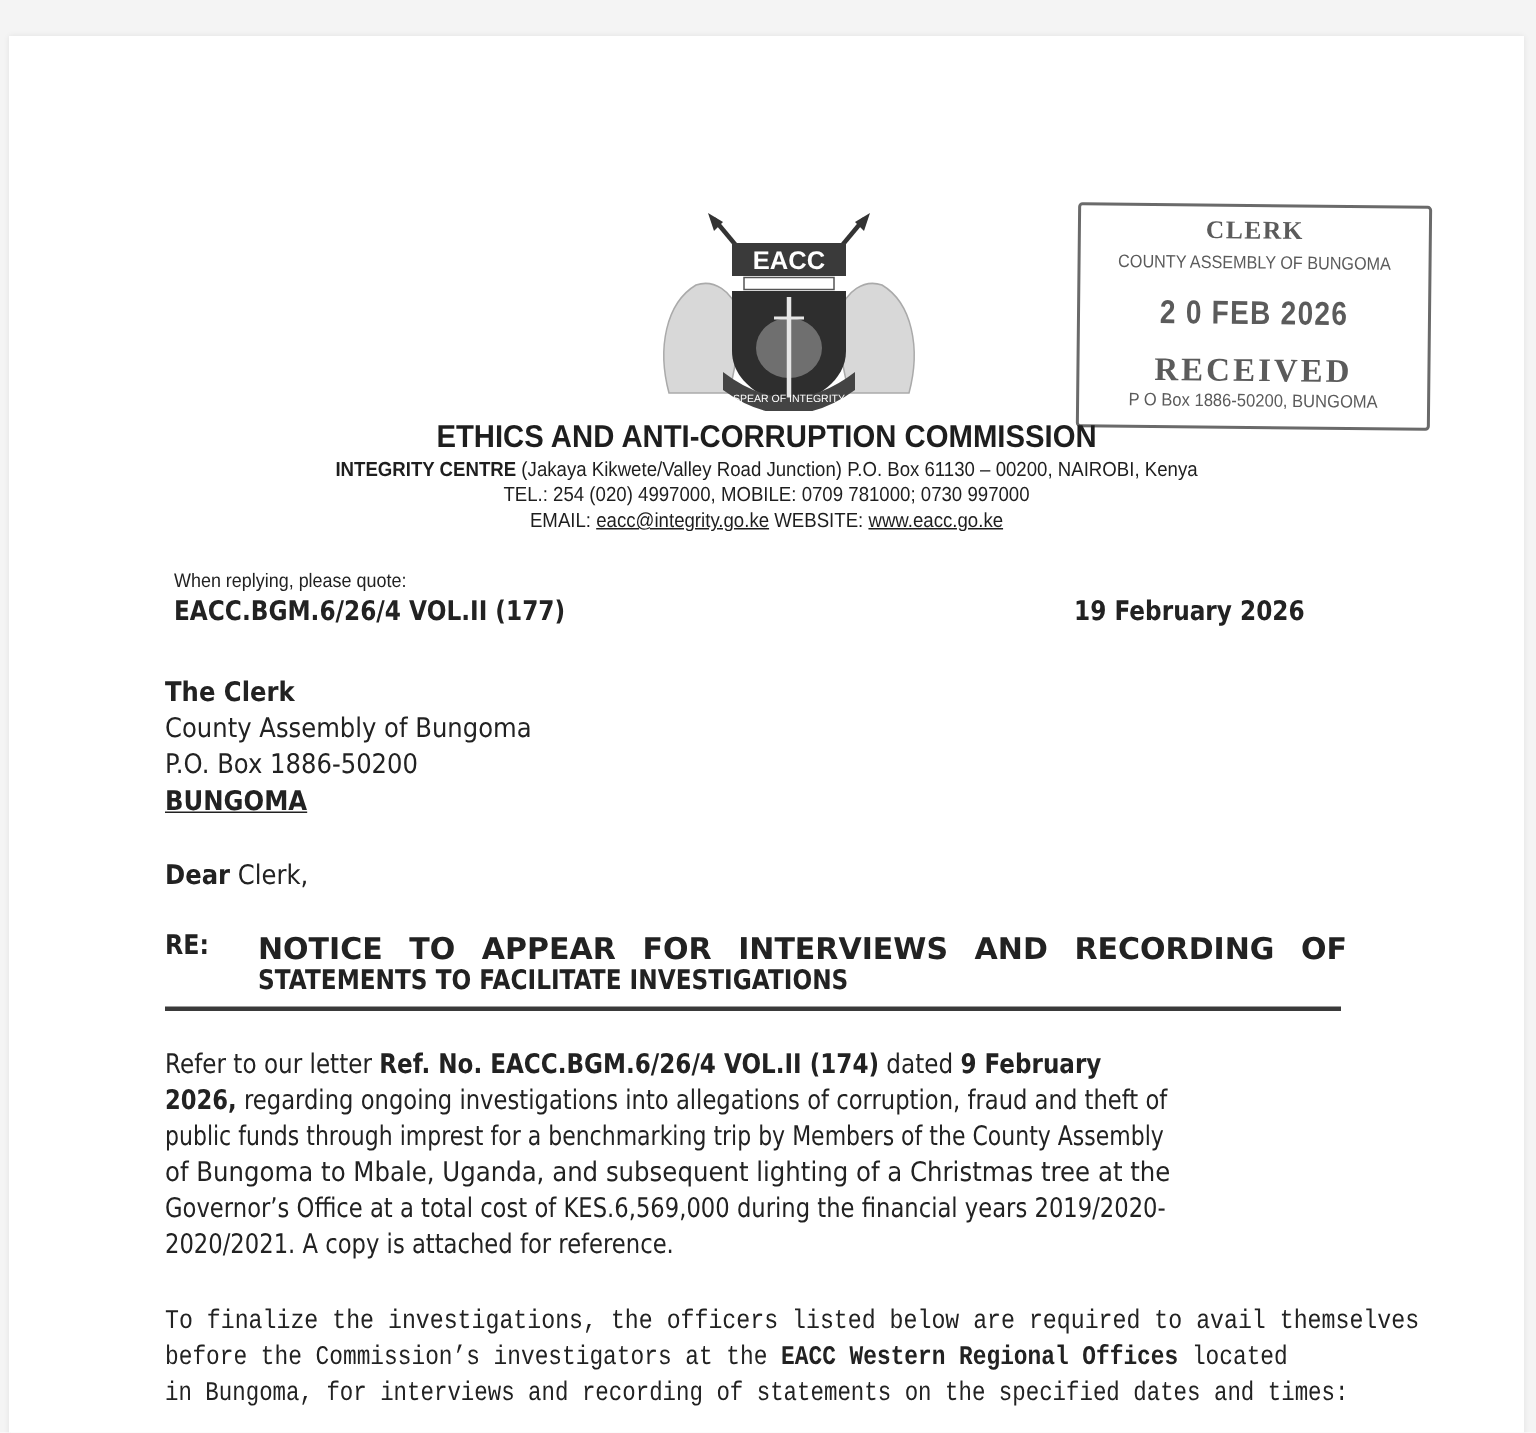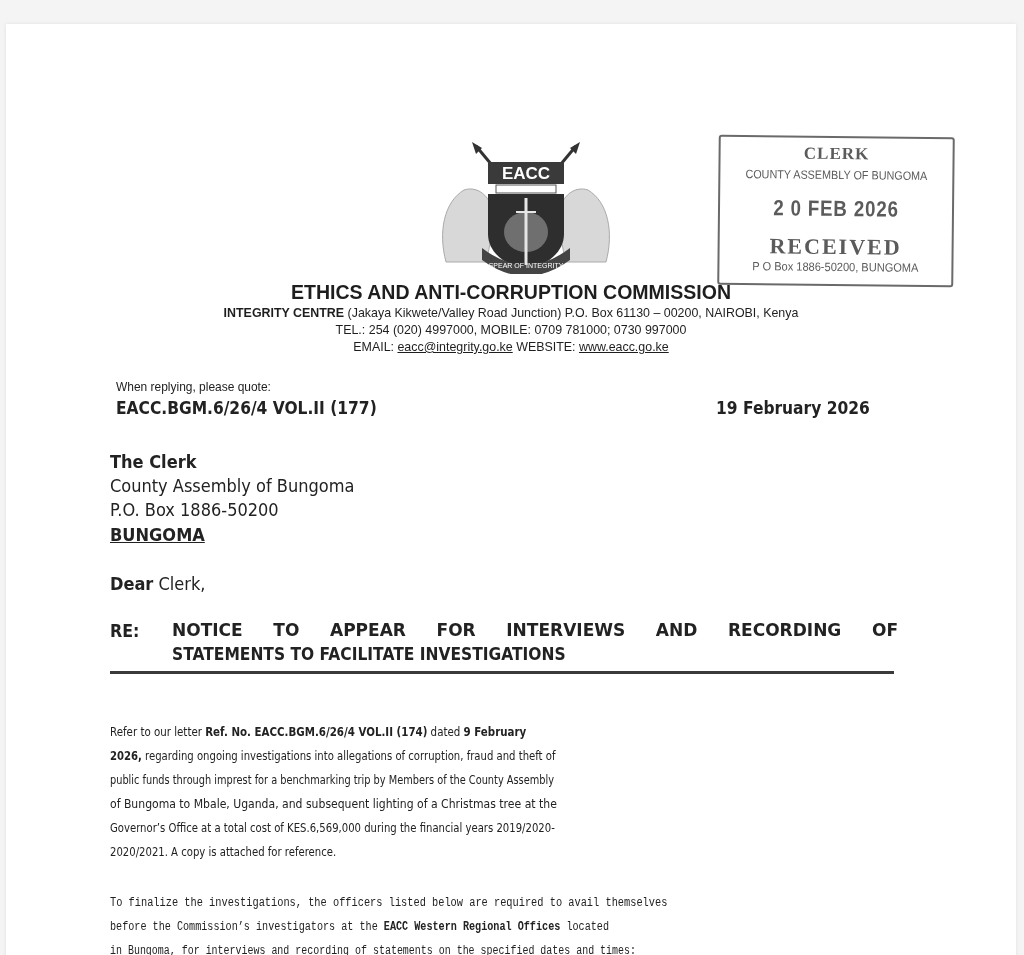--- a/index.html
+++ b/index.html
@@ -49,21 +49,21 @@
   .addr.b { font-weight:bold; }
   .a1 { top:427px; } .a2 { top:451px; } .a3 { top:475px; } .a4 { top:500px; text-decoration:underline; }
   .salute { left:104px; top:549px; font-size:18px; transform:scaleX(0.9); transform-origin:left; }
 
   .re { left:104px; top:596px; width:790px; font-size:18px; font-weight:bold; }
   .re .lbl { position:absolute; left:0; top:0; transform:scaleX(0.88); transform-origin:left; }
   .re .l1 { position:absolute; left:62px; top:0; width:726px; text-align:justify; text-align-last:justify; transform:scaleX(1); }
   .re .l2 { position:absolute; left:62px; top:23px; white-space:nowrap; transform:scaleX(0.86); transform-origin:left; }
   .rule { left:104px; top:647px; width:784px; height:3px; background:#3a3a3a; }
 
-  .para { left:104px; width:786px; font-size:12px; line-height:24px; text-align:justify;margin-top:22px; }
+  .para { left:104px; width:786px; font-size:18px; line-height:24px; text-align:justify; }
   .para span.ln { display:block; white-space:nowrap; transform-origin:left; }
   .p1 { top:674px; }
   .p2 { top:845px;font-family:Liberation Mono, monospace; }
 </style>
 </head>
 <body>
 
 <div class="page">
 
   <svg class="abs logo" viewBox="0 0 180 132">
@@ -114,21 +114,21 @@
   <div class="abs addr a2">County Assembly of Bungoma</div>
   <div class="abs addr a3">P.O. Box 1886-50200</div>
   <div class="abs addr b a4">BUNGOMA</div>
 
   <div class="abs salute">
     <b>Dear</b><span> Clerk,</span>
   </div>
 
   <div class="abs re">
     <span class="lbl">RE:</span>
-    <span class="l1" style="font-size:17px;">NOTICE TO APPEAR FOR INTERVIEWS AND RECORDING OF</span>
+    <span class="l1" style="font-size:20px;">NOTICE TO APPEAR FOR INTERVIEWS AND RECORDING OF</span>
     <span class="l2">STATEMENTS TO FACILITATE INVESTIGATIONS</span>
   </div>
   <div class="abs rule"></div>
 
   <div class="abs para p1">
     <span class="ln" style="transform:scaleX(0.855);">
       <span>Refer to our letter </span><b>Ref. No. EACC.BGM.6/26/4 VOL.II (174)</b><span> dated </span><b>9 February</b>
     </span>
     <span class="ln" style="transform:scaleX(0.84);">
       <b>2026,</b><span> regarding ongoing investigations into allegations of corruption, fraud and theft of</span>

